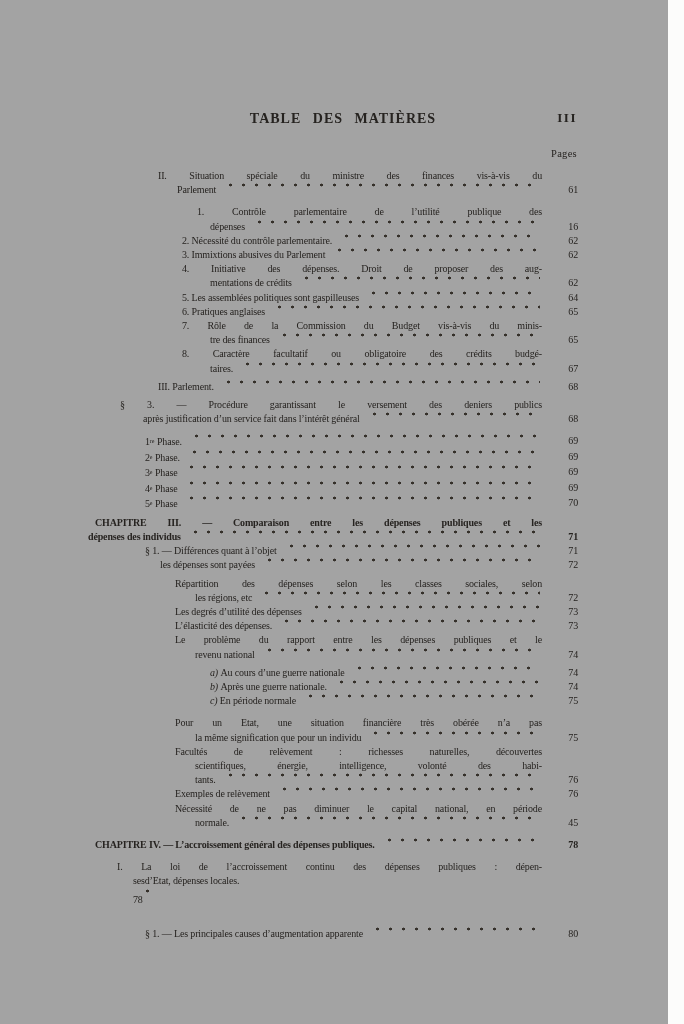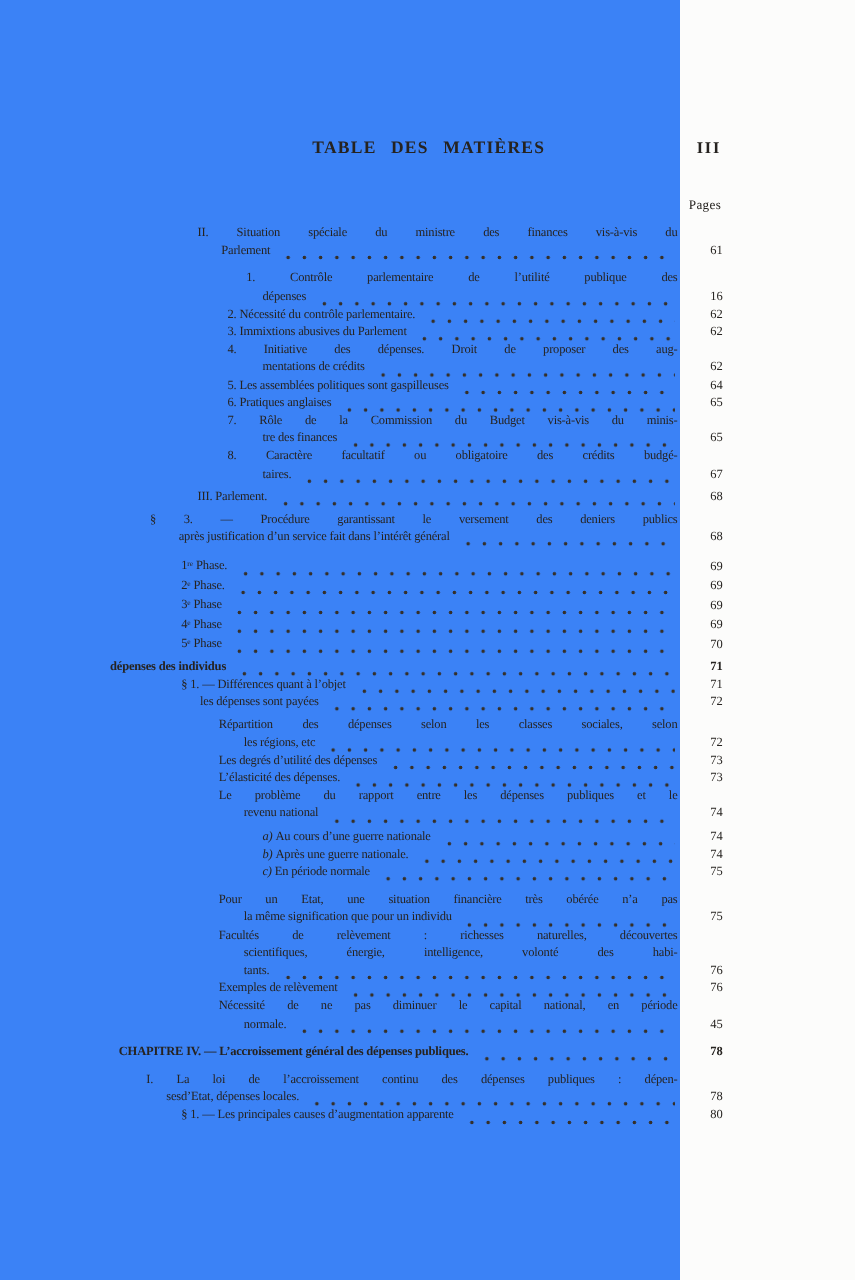--- a/index.html
+++ b/index.html
@@ -5,22 +5,22 @@
   html, body { margin: 0; padding: 0; }
   body {
     width: 684px; height: 1024px;
     background: #fcfcfb;
     font-family: "Liberation Serif", "DejaVu Serif", serif;
     color: #262320;
     overflow: hidden;
   }
   .page {
     position: relative;
-    width: 544px; height: 1024px;
-    background: #3b82f6;
+    width: 668px; height: 1024px;
+    background: #a3a3a3;
   }
   .content {
     position: absolute;
     left: 88px; top: 0;
     width: 490px;
   }
   
   .pagehead {
     position: relative;
     padding-top: 113px;
@@ -37,21 +37,21 @@
     word-spacing: 7px;
   }
   .head-folio {
     position: absolute;
     right: 1px; top: 110px;
     font-weight: bold;
     font-size: 13px;
     letter-spacing: 1.5px;
   }
   .pages-label {
-    margin-top: 32px;
+    margin-top: 21px;
     text-align: right;
     padding-right: 1px;
     font-size: 10.5px;
     letter-spacing: 0.3px;
   }
   
   .toc {
     margin-top: 10px;
     font-size: 10px;
     line-height: 14.2px;
@@ -60,21 +60,21 @@
   .entry { margin: 0; }
   .entry.gap-sm { margin-top: 4px; }
   .entry.gap-md { margin-top: 8px; }
   .line { min-height: 14.2px; }
   .line.mid {
     text-align: justify;
     text-align-last: justify;
     white-space: nowrap;
     margin-right: 36px;
   }
-  .line.last { display: flex; align-items: flex-end; }
+  .line.last { display: flex; align-items: flex-start; }
   .line.last .txt { flex: 0 0 auto; white-space: nowrap; }
   .leader {
     flex: 1 1 auto;
     min-width: 8px;
     height: 4px;
     margin: 0 4px 0 8px;
     background-image: radial-gradient(circle, #35302a 1.2px, rgba(0,0,0,0) 1.7px);
     background-size: 13px 4px;
     background-position: left center;
     background-repeat: repeat-x;
@@ -82,21 +82,21 @@
   .pagenum { flex: 0 0 34px; text-align: right; }
   .sup { font-size: 0.6em; vertical-align: 0.38em; letter-spacing: 0; }
   .it { font-style: italic; }
   
   .lvl-chapter            { font-weight: bold; }
   .lvl-chapter  .first    { padding-left: 7px; }
   .lvl-chapter  .cont     { padding-left: 0; }
   .lvl-roman    .first    { padding-left: 70px; }
   .lvl-roman    .cont     { padding-left: 89px; }
   .lvl-roman-sub .first   { padding-left: 29px; }
-  .lvl-roman-sub .cont    { padding-left: 45px; }
+  .lvl-roman-sub .cont    { padding-left: 45px; flex-direction: column; }
   .lvl-section  .first    { padding-left: 32px; }
   .lvl-section  .cont     { padding-left: 55px; }
   .lvl-subsection .first  { padding-left: 57px; }
   .lvl-subsection .cont   { padding-left: 72px; }
   .lvl-item     .first    { padding-left: 94px; }
   .lvl-item     .cont     { padding-left: 122px; }
   .lvl-phase    .first    { padding-left: 57px; }
   .lvl-para     .first    { padding-left: 87px; }
   .lvl-para     .cont     { padding-left: 107px; }
   .lvl-alpha    .first    { padding-left: 122px; }
@@ -227,20 +227,21 @@
           </div>
         </div>
         <div class="entry lvl-phase">
           <div class="line first last">
             <span class="txt"><span>5</span><span class="sup">e</span><span> Phase</span></span>
             <span class="leader"></span>
             <span class="pagenum">70</span>
           </div>
         </div>
         <div class="entry lvl-chapter gap-sm">
+          <div class="line first mid"><span class="txt"><span>CHAPITRE III. — Comparaison entre les dépenses publiques et les</span></span></div>
           <div class="line cont last">
             <span class="txt"><span>dépenses des individus</span></span>
             <span class="leader"></span>
             <span class="pagenum">71</span>
           </div>
         </div>
         <div class="entry lvl-subsection">
           <div class="line first last">
             <span class="txt"><span>§ 1. — Différences quant à l’objet</span></span>
             <span class="leader"></span>

